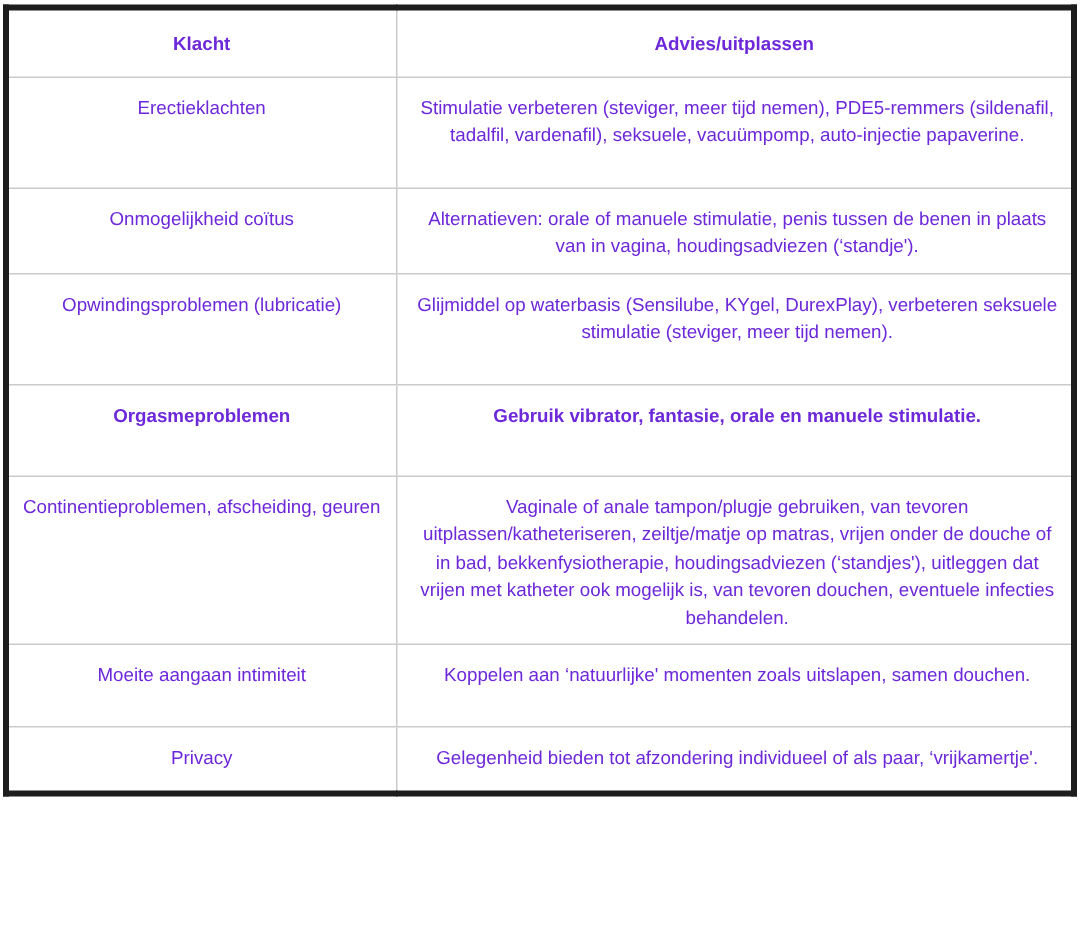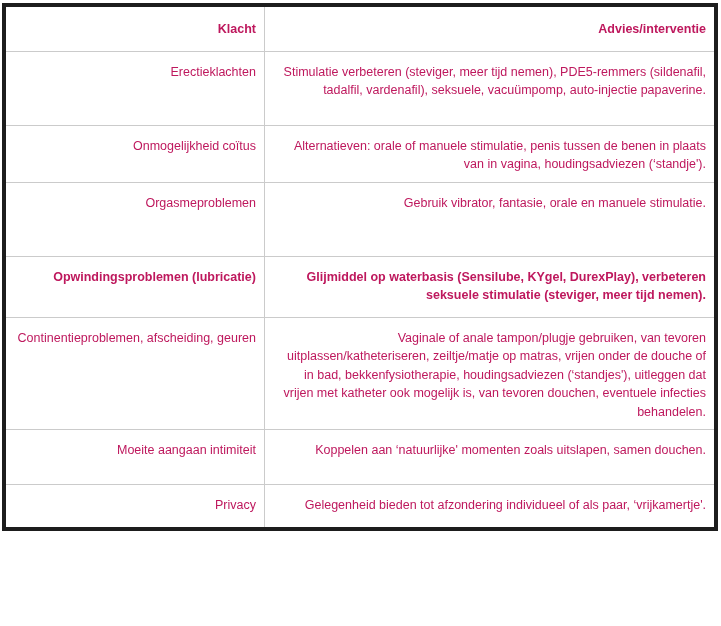--- a/index.html
+++ b/index.html
@@ -17,24 +17,24 @@
   table.klacht-table {
     width: 716px;
     border-collapse: collapse;
     table-layout: fixed;
     border: 4px solid #1d1d1d;
     background: #ffffff;
   }
   th, td {
     border: 1px solid #cbcbcb;
     vertical-align: top;
-    color: #be185d;
+    color: #6d28d9;
     font-size: 12.5px;
     line-height: 18.5px;
-    text-align: right;
+    text-align: center;
     overflow: hidden;
   }
   col.col-klacht  { width: 259px; }
   col.col-advies  { width: 449px; }
   thead th {
     font-weight: bold;
     vertical-align: middle;
     height: 46px;
     padding: 4px 8px 4px 8px;
   }
@@ -56,39 +56,39 @@
 <body>
 
 <table class="klacht-table">
   <colgroup>
     <col class="col-klacht">
     <col class="col-advies">
   </colgroup>
   <thead>
     <tr>
       <th>Klacht</th>
-      <th>Advies/interventie</th>
+      <th>Advies/uitplassen</th>
     </tr>
   </thead>
   <tbody>
     <tr>
       <td>Erectieklachten</td>
       <td>Stimulatie verbeteren (steviger, meer tijd nemen), PDE5-remmers (sildenafil, tadalfil, vardenafil), seksuele, vacuümpomp, auto-injectie papaverine.</td>
     </tr>
     <tr>
       <td>Onmogelijkheid coïtus</td>
       <td>Alternatieven: orale of manuele stimulatie, penis tussen de benen in plaats van in vagina, houdingsadviezen (‘standje').</td>
     </tr>
     <tr>
+      <td>Opwindingsproblemen (lubricatie)</td>
+      <td>Glijmiddel op waterbasis (Sensilube, KYgel, DurexPlay), verbeteren seksuele stimulatie (steviger, meer tijd nemen).</td>
+    </tr>
+    <tr>
       <td>Orgasmeproblemen</td>
       <td>Gebruik vibrator, fantasie, orale en manuele stimulatie.</td>
-    </tr>
-    <tr>
-      <td>Opwindingsproblemen (lubricatie)</td>
-      <td>Glijmiddel op waterbasis (Sensilube, KYgel, DurexPlay), verbeteren seksuele stimulatie (steviger, meer tijd nemen).</td>
     </tr>
     <tr>
       <td>Continentieproblemen, afscheiding, geuren</td>
       <td>Vaginale of anale tampon/plugje gebruiken, van tevoren uitplassen/katheteriseren, zeiltje/matje op matras, vrijen onder de douche of in bad, bekkenfysiotherapie, houdingsadviezen (‘standjes'), uitleggen dat vrijen met katheter ook mogelijk is, van tevoren douchen, eventuele infecties behandelen.</td>
     </tr>
     <tr>
       <td>Moeite aangaan intimiteit</td>
       <td>Koppelen aan ‘natuurlijke' momenten zoals uitslapen, samen douchen.</td>
     </tr>
     <tr>

